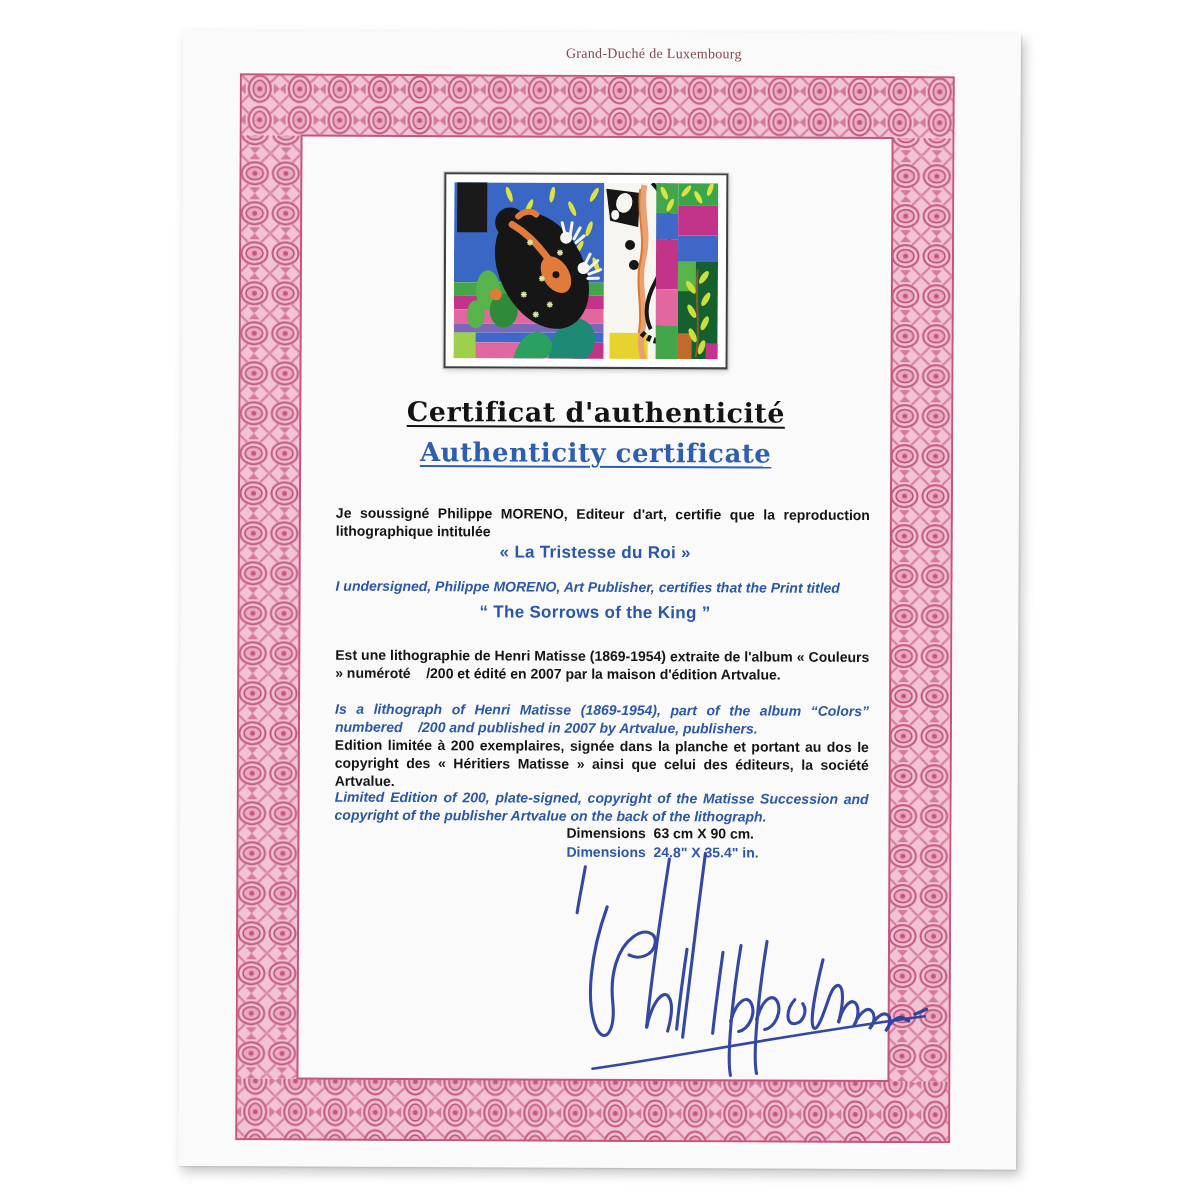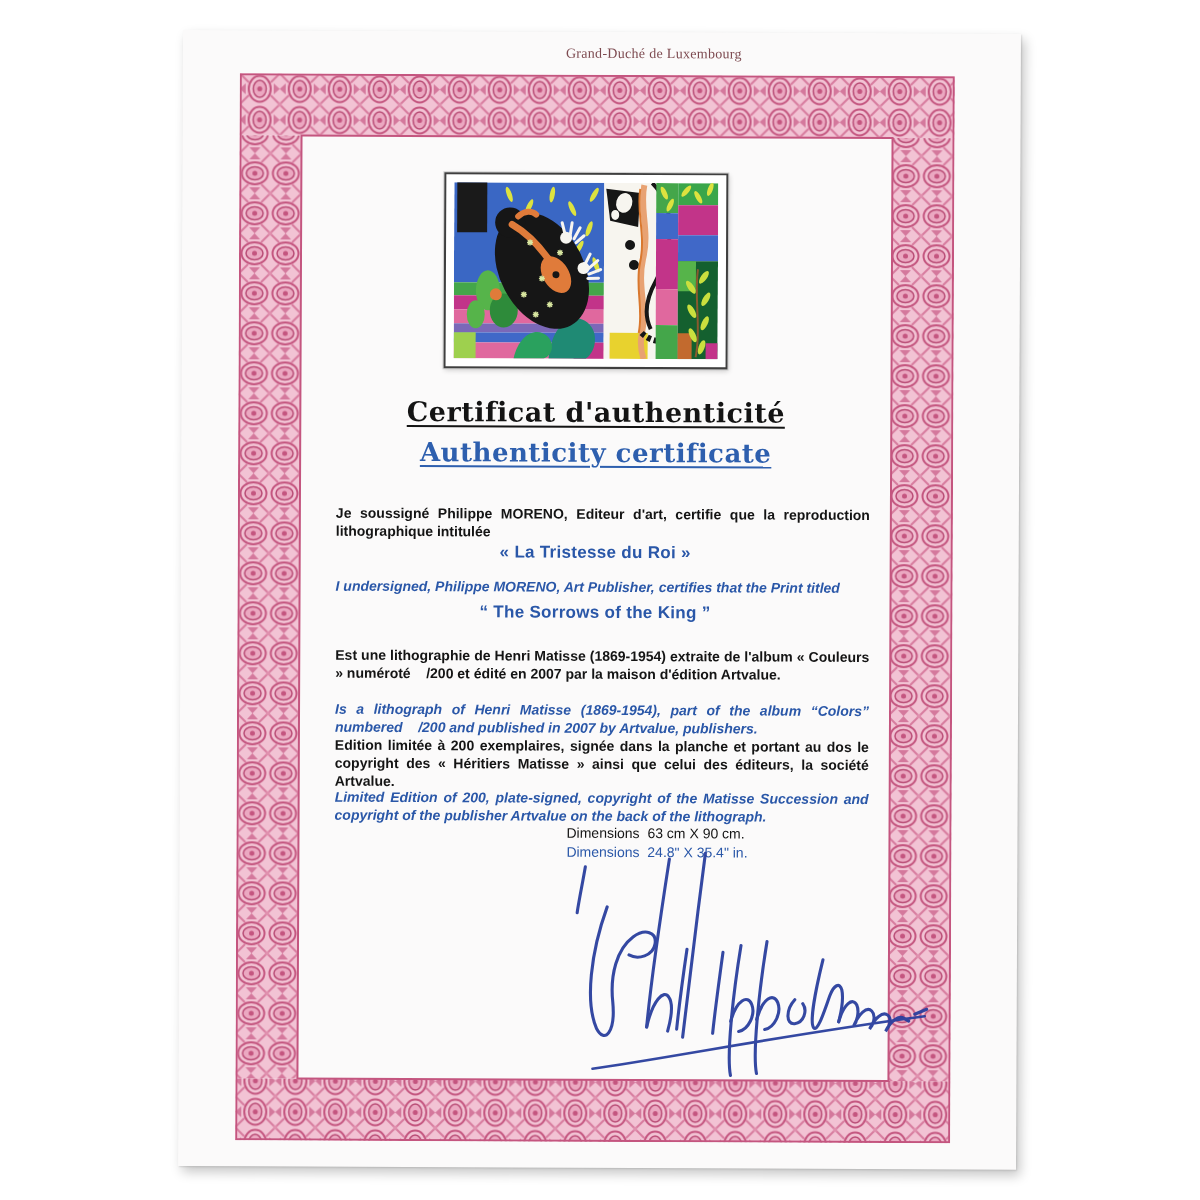--- a/index.html
+++ b/index.html
@@ -45,21 +45,21 @@
     font-size:14px;font-weight:bold;line-height:18px;color:#141414;
     text-align:justify;
   }
   .para.en{color:#2a57a8;font-style:italic;}
   .art-title{
     position:absolute;left:0;width:100%;text-align:center;
     font-size:17px;font-weight:bold;color:#2a57a8;letter-spacing:.3px;
   }
   .dims{
     position:absolute;left:268px;
-    font-size:14px;font-weight:normal;color:#141414;white-space:nowrap;
+    font-size:14px;font-weight:bold;color:#141414;white-space:nowrap;
   }
   .dims.en{color:#2a57a8;}
   .sig-svg{position:absolute;left:235px;top:700px;width:420px;height:240px;}
 </style>
 </head>
 <body>
 
 <div class="paper">
 
   <div class="header-text">Grand-Duché de Luxembourg</div>

